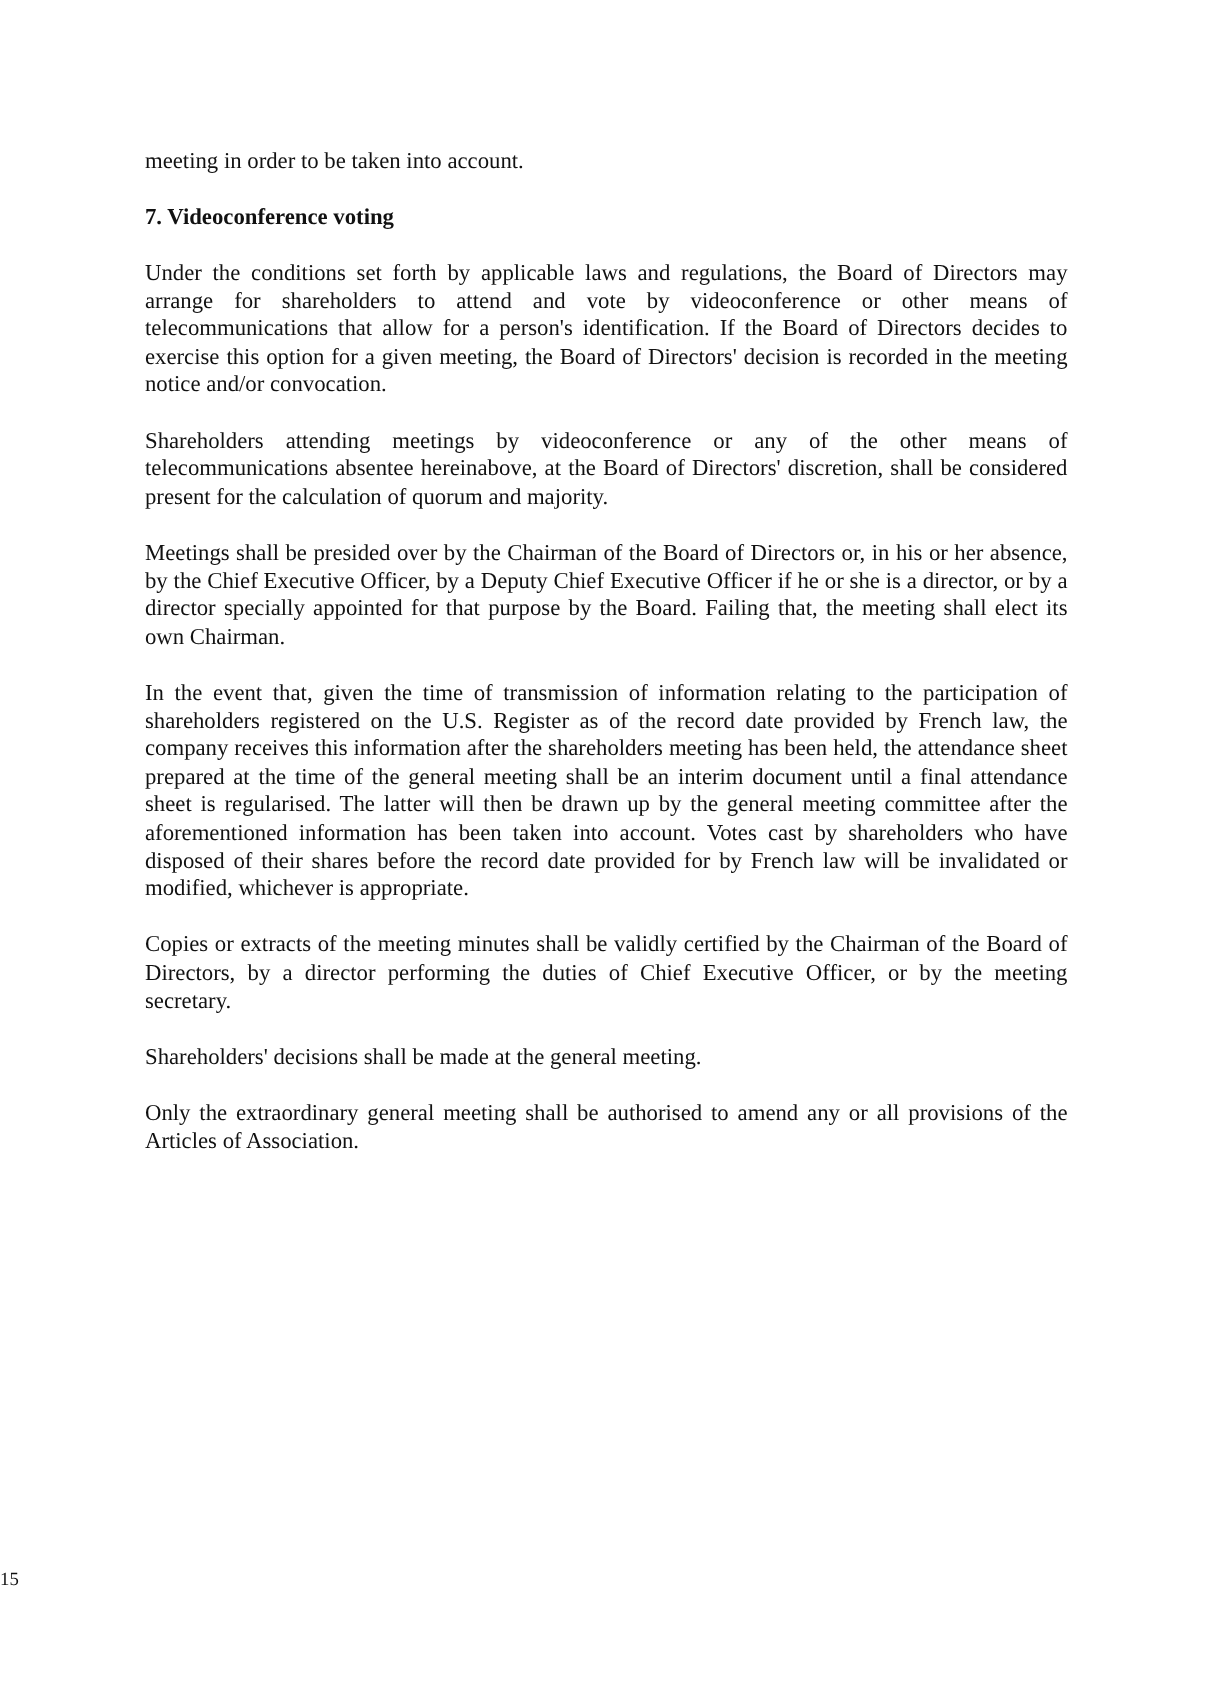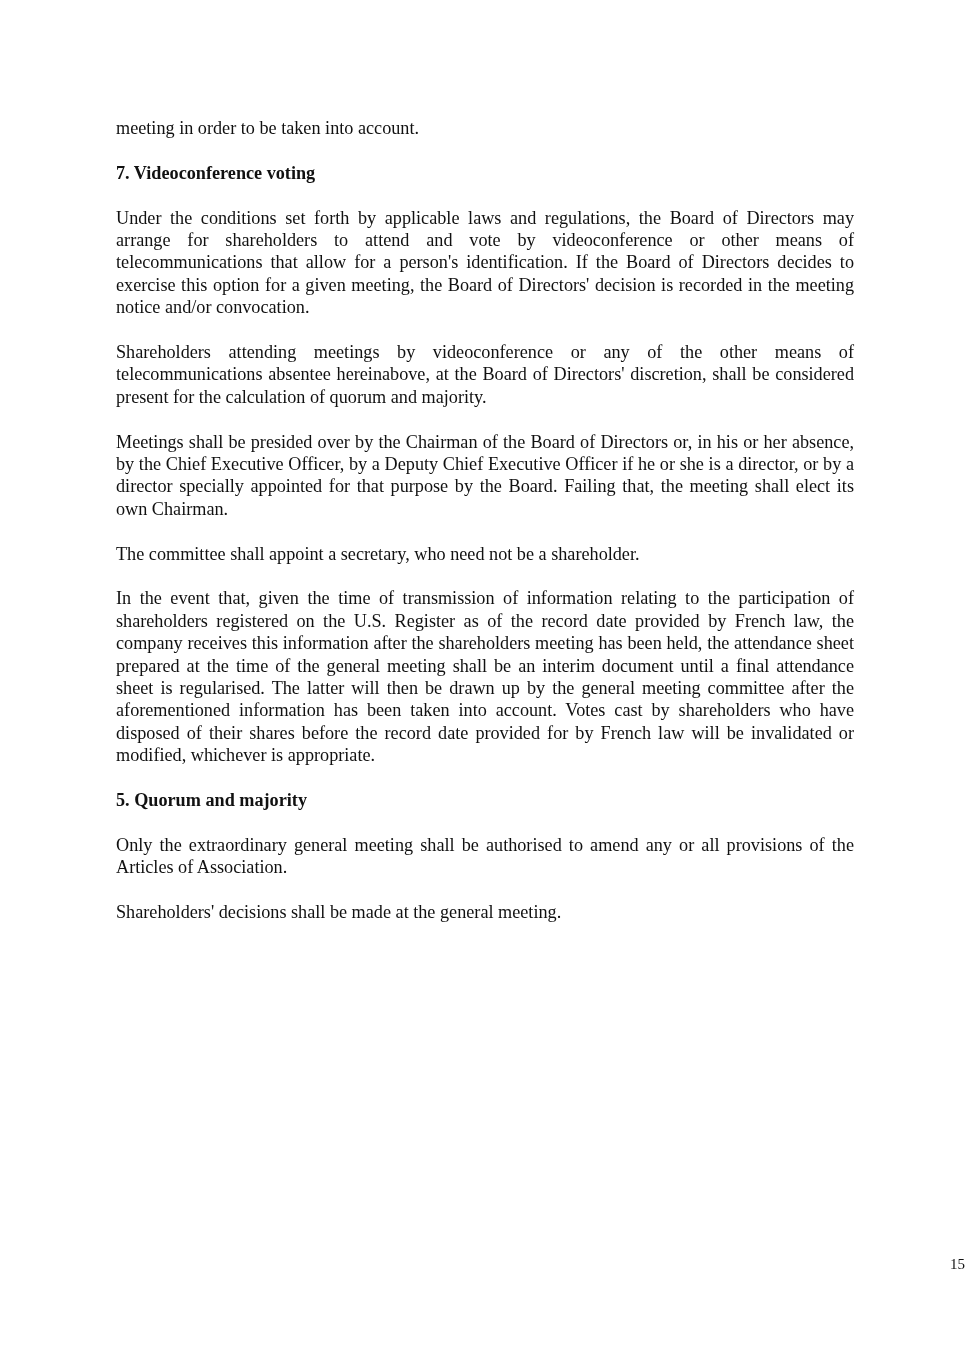--- a/index.html
+++ b/index.html
@@ -6,34 +6,33 @@
     body { width: 965px; height: 1365px; position: relative; overflow: hidden; }
     .page {
       position: absolute; left: 116px; top: 117px; width: 738px;
       font-family: "Liberation Serif", "DejaVu Serif", serif;
       font-size: 18.2px; line-height: 22.4px; color: #111111;
     }
     .para { margin: 0 0 22.4px 0; text-align: justify; }
     .heading { margin: 0 0 22.4px 0; font-weight: bold; }
     .page-number {
       position: absolute; left: 0; width: 965px; top: 1256px;
-      text-align: right;
+      text-align: left;
       font-family: "Liberation Serif", "DejaVu Serif", serif;
       font-size: 15px; color: #111111;
     }
   </style>
 </head>
 <body>
 
 <div class="page">
   <p class="para">meeting in order to be taken into account.</p>
   <p class="heading">7. Videoconference voting</p>
   <p class="para">Under the conditions set forth by applicable laws and regulations, the Board of Directors may arrange for shareholders to attend and vote by videoconference or other means of telecommunications that allow for a person's identification. If the Board of Directors decides to exercise this option for a given meeting, the Board of Directors' decision is recorded in the meeting notice and/or convocation.</p>
   <p class="para">Shareholders attending meetings by videoconference or any of the other means of telecommunications absentee hereinabove, at the Board of Directors' discretion, shall be considered present for the calculation of quorum and majority.</p>
   <p class="para">Meetings shall be presided over by the Chairman of the Board of Directors or, in his or her absence, by the Chief Executive Officer, by a Deputy Chief Executive Officer if he or she is a director, or by a director specially appointed for that purpose by the Board. Failing that, the meeting shall elect its own Chairman.</p>
-  <p class="para">The committee shall appoint a secretary, who need not be a shareholder.</p>
   <p class="para">In the event that, given the time of transmission of information relating to the participation of shareholders registered on the U.S. Register as of the record date provided by French law, the company receives this information after the shareholders meeting has been held, the attendance sheet prepared at the time of the general meeting shall be an interim document until a final attendance sheet is regularised. The latter will then be drawn up by the general meeting committee after the aforementioned information has been taken into account. Votes cast by shareholders who have disposed of their shares before the record date provided for by French law will be invalidated or modified, whichever is appropriate.</p>
-  <p class="heading">5. Quorum and majority</p>
+  <p class="para">Copies or extracts of the meeting minutes shall be validly certified by the Chairman of the Board of Directors, by a director performing the duties of Chief Executive Officer, or by the meeting secretary.</p>
+  <p class="para">Shareholders' decisions shall be made at the general meeting.</p>
   <p class="para">Only the extraordinary general meeting shall be authorised to amend any or all provisions of the Articles of Association.</p>
-  <p class="para">Shareholders' decisions shall be made at the general meeting.</p>
 </div>
 
 <div class="page-number">15</div>
 
 </body></html>

